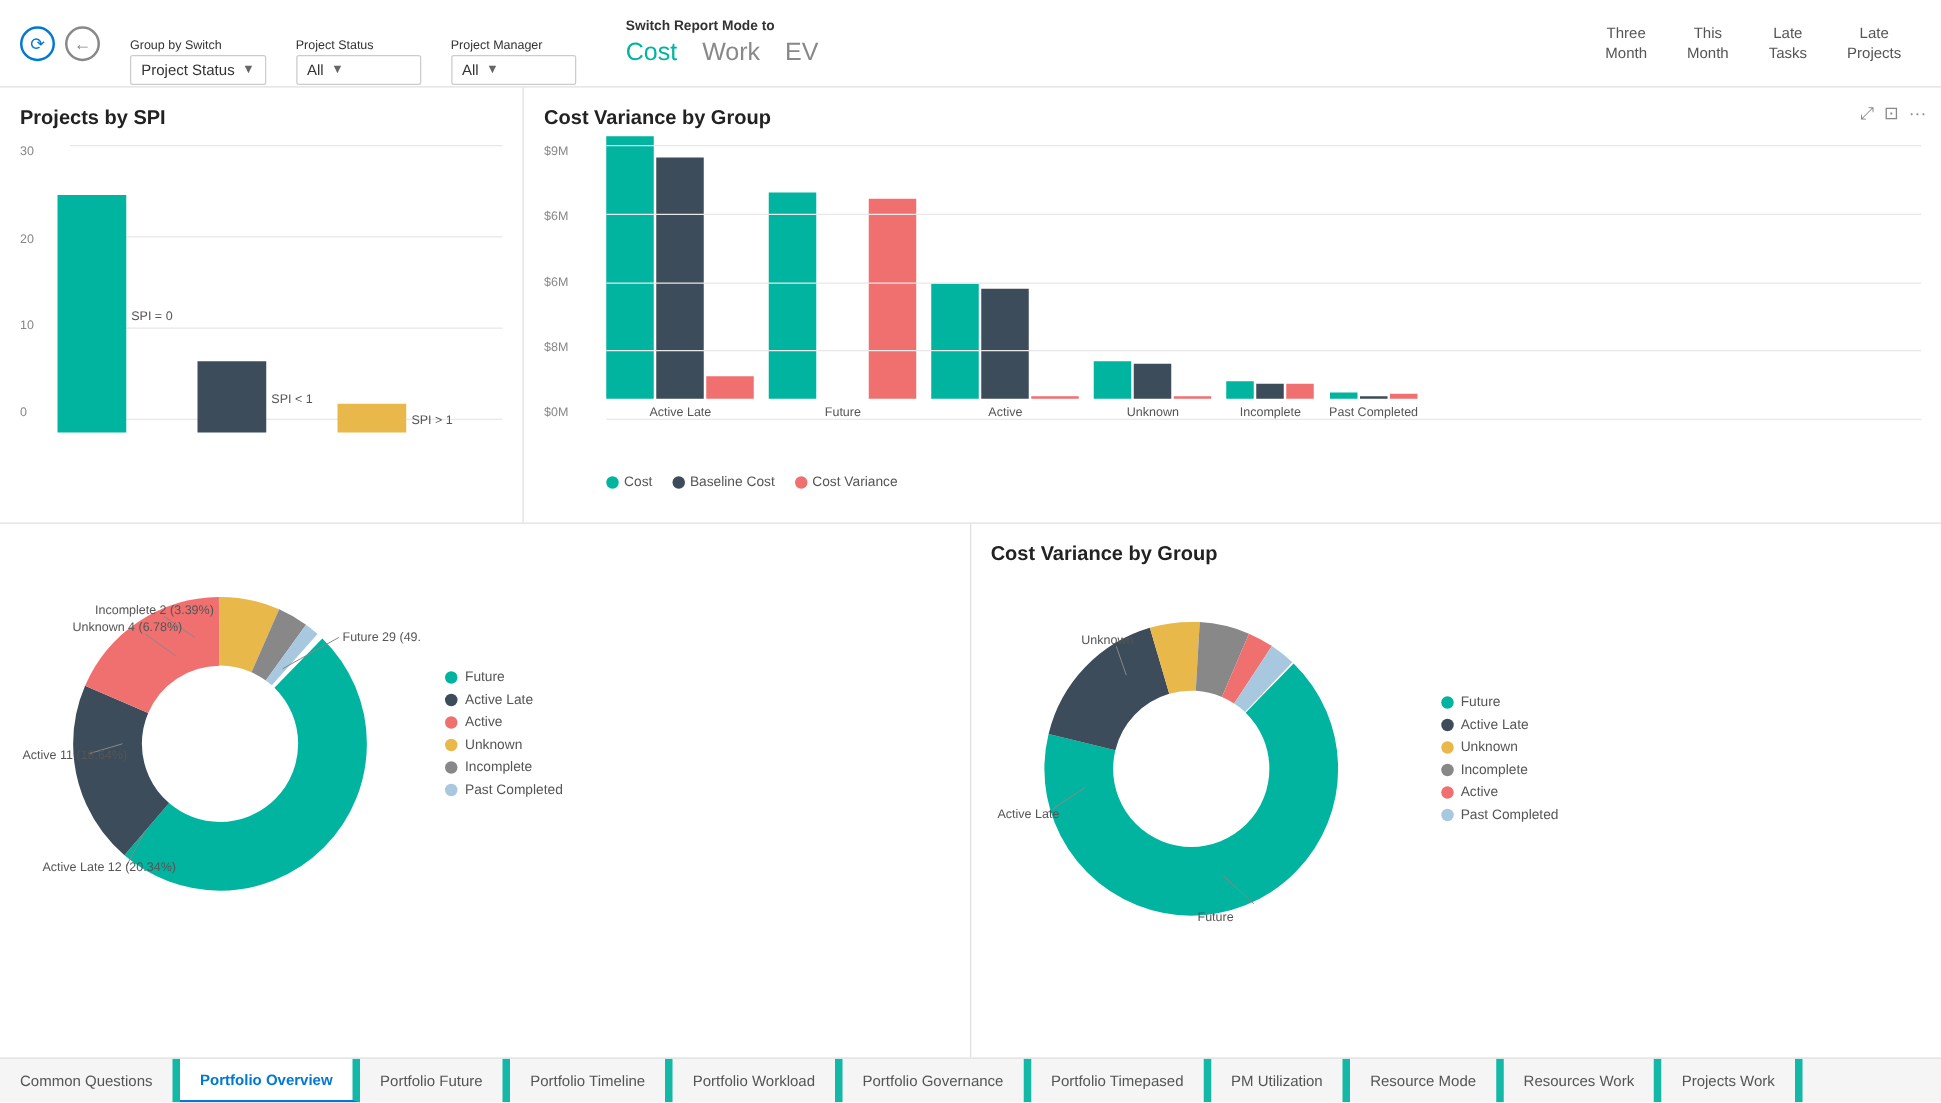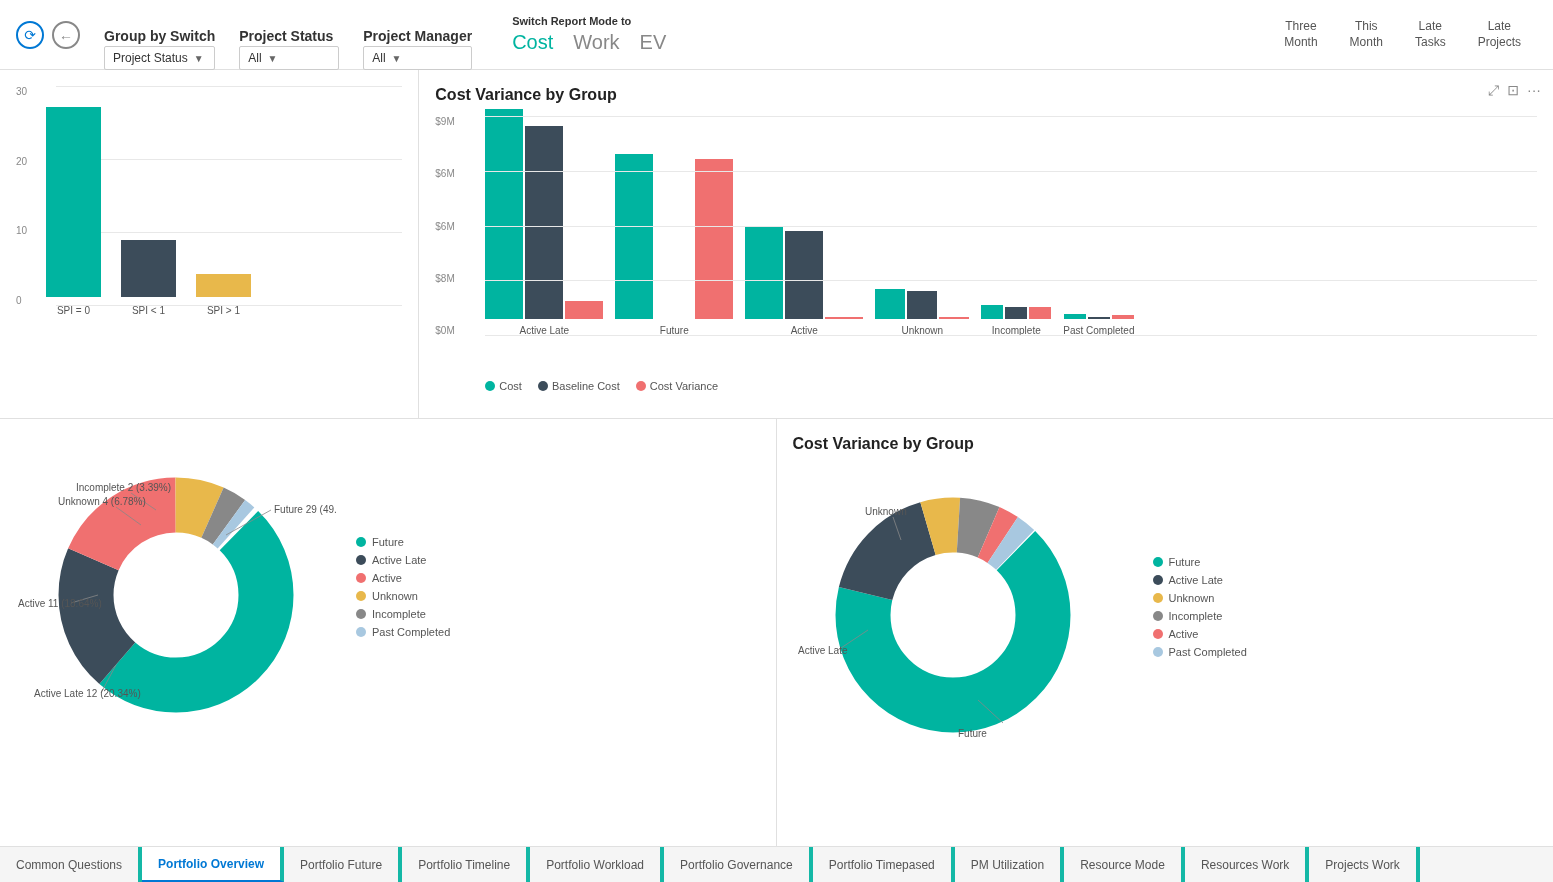--- a/index.html
+++ b/index.html
@@ -12,21 +12,21 @@
       padding: 0 16px;
       height: 70px;
       border-bottom: 1px solid #e0e0e0;
       background: #fff;
       gap: 24px;
     }
     .nav-icons { display: flex; gap: 8px; align-items: center; }
     .nav-icon { width: 28px; height: 28px; border-radius: 50%; border: 2px solid #0078d4; display: flex; align-items: center; justify-content: center; cursor: pointer; color: #0078d4; font-size: 14px; }
     .nav-icon.back { border-color: #888; color: #888; }
     .filter-group { display: flex; flex-direction: column; gap: 2px; }
-    .filter-label { font-size: 14px; font-weight: 700; color: #333; margin-top: 29px; }
+    .filter-label { font-size: 10px; font-weight: 400; color: #333; margin-top: 29px; }
     .filter-select { display: flex; align-items: center; gap: 6px; cursor: pointer; border: 1px solid #ccc; padding: 4px 8px; border-radius: 2px; min-width: 100px; background: #fff; }
     .filter-select span { color: #333; font-size: 12px; }
     .filter-select .chevron { font-size: 10px; color: #666; }
     .switch-mode { margin-left: 16px; }
     .switch-mode-label { font-size: 11px; font-weight: 600; color: #333; margin-bottom: 4px; }
     .switch-btns { display: flex; gap: 20px; }
     .switch-btn { font-size: 20px; color: #00b4a0; cursor: pointer; font-weight: 300; }
     .time-btns { margin-left: auto; display: flex; gap: 0; }
     .time-btn { padding: 8px 16px; font-size: 12px; color: #555; cursor: pointer; border: none; background: none; text-align: center; line-height: 1.3; }
 
@@ -35,21 +35,21 @@
     .charts-top { display: flex; height: 45%; border-bottom: 1px solid #e0e0e0; }
     .charts-bottom { display: flex; height: 55%; }
 
     
     .chart-panel { padding: 16px; position: relative; }
     .chart-panel-left { width: 27%; border-right: 1px solid #e0e0e0; }
     .chart-panel-right { width: 73%; }
     .chart-panel-bottom-left { width: 50%; border-right: 1px solid #e0e0e0; }
     .chart-panel-bottom-right { width: 50%; }
     .chart-title { font-size: 16px; font-weight: 700; color: #222; margin-bottom: 12px; }
-    .spi-bar-group { display: flex; flex-direction: column; align-items: center; gap: 4px; }
+    .spi-bar-group { display: flex; flex-direction: row; align-items: center; gap: 4px; }
     .spi-bar { width: 55px; border-radius: 0; }
     .spi-bar-label { font-size: 10px; color: #555; margin-top: 4px; }
     .h-grid { position: absolute; left: 40px; right: 0; top: 0; height: 220px; display: flex; flex-direction: column; justify-content: space-between; pointer-events: none; }
     .h-grid-line { border-top: 1px solid #e8e8e8; width: 100%; }
 
     
     .cv-chart-wrap { position: relative; height: 260px; padding-left: 50px; padding-bottom: 40px; }
     .cv-y-axis { position: absolute; left: 0; top: 0; height: 220px; display: flex; flex-direction: column-reverse; justify-content: space-between; }
     .cv-y-label { font-size: 10px; color: #888; }
     .cv-bars-container { display: flex; align-items: flex-end; height: 220px; gap: 12px; }
@@ -67,21 +67,21 @@
     .panel-icons { position: absolute; top: 12px; right: 12px; display: flex; gap: 8px; color: #888; font-size: 14px; cursor: pointer; }
 
     
     .donut-wrap { display: flex; align-items: center; gap: 20px; margin-top: 10px; position: relative; }
     .donut-legend { display: flex; flex-direction: column; gap: 6px; }
     .donut-legend-item { display: flex; align-items: center; gap: 6px; font-size: 11px; color: #555; }
     .donut-legend-dot { width: 10px; height: 10px; border-radius: 50%; }
 
     
     .tabs-bar { display: flex; height: 36px; border-top: 1px solid #e0e0e0; background: #f5f5f5; overflow: hidden; }
-    .tab { padding: 0 16px; display: flex; align-items: center; font-size: 12px; color: #555; cursor: pointer; border-right: 4px solid #14b8a6; white-space: nowrap; }
+    .tab { padding: 0 16px; display: flex; align-items: center; font-size: 12px; color: #555; cursor: pointer; border-right: 6px solid #14b8a6; white-space: nowrap; }
     .tab.active { background: #fff; border-bottom: 2px solid #0078d4; color: #0078d4; font-weight: 600; }
   </style>
 </head>
 <body>
 
 <div class="header">
   <div class="nav-icons">
     <div class="nav-icon">⟳</div>
     <div class="nav-icon back">←</div>
   </div>
@@ -125,20 +125,21 @@
     <button class="time-btn">Late<br>Tasks</button>
     <button class="time-btn">Late<br>Projects</button>
   </div>
 </div>
 
 <div class="main-content">
 
   <div class="charts-top">
 
     <div class="chart-panel chart-panel-left">
+      <div class="chart-title">Projects by SPI</div>
       <div style="position:relative; height:260px;">
         <div class="h-grid">
           <div class="h-grid-line"></div>
           <div class="h-grid-line"></div>
           <div class="h-grid-line"></div>
           <div class="h-grid-line"></div>
         </div>
         <div style="position:absolute;left:0;top:0;height:220px;display:flex;flex-direction:column-reverse;justify-content:space-between;padding-bottom:0;">
           <span style="font-size:10px;color:#888;">0</span>
           <span style="font-size:10px;color:#888;">10</span>

